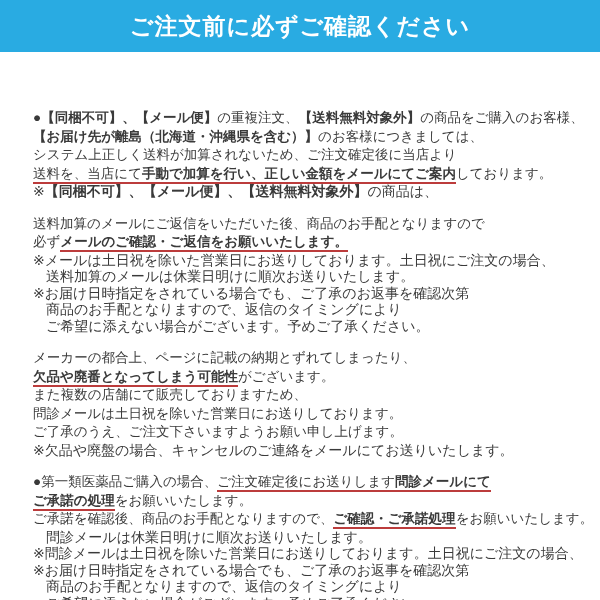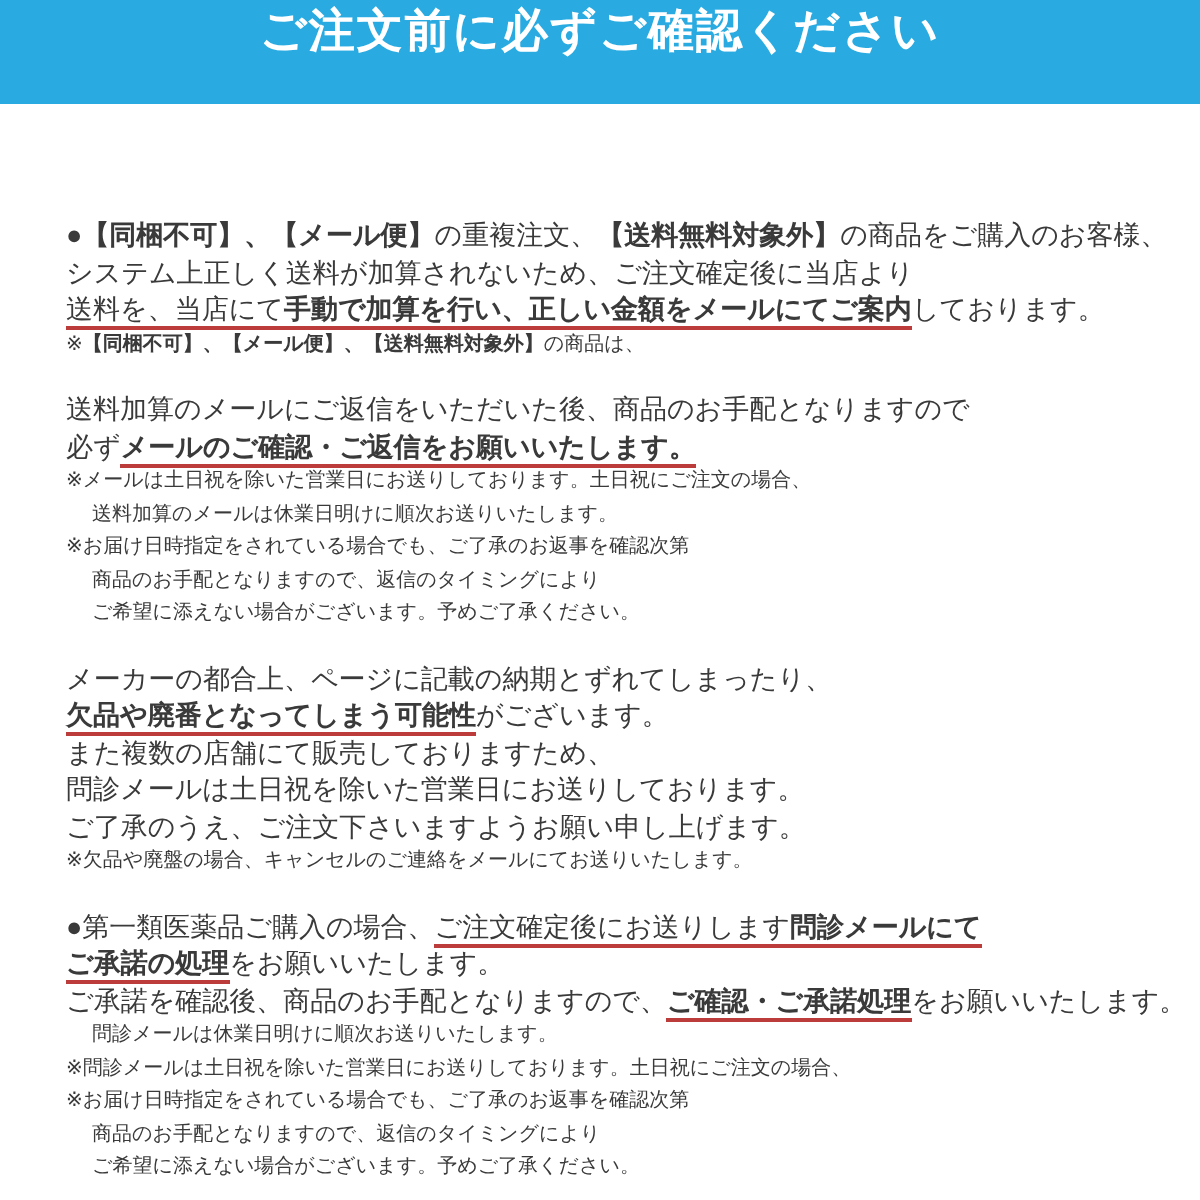--- a/index.html
+++ b/index.html
@@ -8,53 +8,54 @@
     width:600px;height:600px;
     background:var(--bg,#ffffff);
     overflow:hidden;
     font-family:"Liberation Sans","DejaVu Sans",sans-serif;
     color:var(--text,#3a3a3a);
     box-sizing:border-box;
   }
   .banner{
     height:52px;
     background:var(--header-bg,#29abe2);
-    display:flex;align-items:flex-start;justify-content:center;
+    display:flex;align-items:center;justify-content:center;
   }
   .banner h1{
     margin:0;
     color:var(--header-text,#ffffff);
     font-size:23px;
     font-weight:bold;
     letter-spacing:1px;
   }
   .content{padding:9px 4px 0 33px;margin-top:48px;}
   .sec + .sec{margin-top:15px;}
   .line{white-space:nowrap;}
   .block.main .line{font-size:13.5px;line-height:18.5px;}
-  .block.notes .line{font-size:10px;line-height:16.5px;}
+  .block.notes .line{font-size:14px;line-height:16.5px;}
   .line.indent{padding-left:13px;}
   .seg.b{font-weight:bold;}
   .seg.u{
     border-bottom:2px solid var(--ul,#bc3c3c);
     padding-bottom:1px;
     text-align:center;
   }
 </style>
 </head>
 <body>
 
 <div class="page">
   <header class="banner">
     <h1>ご注文前に必ずご確認ください</h1>
   </header>
   <main class="content">
       <section class="sec">
         <div class="block main">
           <div class="line"><span class="seg">●</span><span class="seg b">【同梱不可】、【メール便】</span><span class="seg">の重複注文、</span><span class="seg b">【送料無料対象外】</span><span class="seg">の商品をご購入のお客様、</span></div>
+          <div class="line"><span class="seg b">【お届け先が離島（北海道・沖縄県を含む）】</span><span class="seg">のお客様につきましては、</span></div>
           <div class="line"><span class="seg">システム上正しく送料が加算されないため、ご注文確定後に当店より</span></div>
           <div class="line"><span class="seg u">送料を、当店にて</span><span class="seg b u">手動で加算を行い、正しい金額をメールにてご案内</span><span class="seg">しております。</span></div>
         </div>
         <div class="block notes">
           <div class="line"><span class="seg">※</span><span class="seg b">【同梱不可】、【メール便】、【送料無料対象外】</span><span class="seg">の商品は、</span></div>
         </div>
       </section>
       <section class="sec">
         <div class="block main">
           <div class="line"><span class="seg">送料加算のメールにご返信をいただいた後、商品のお手配となりますので</span></div>

